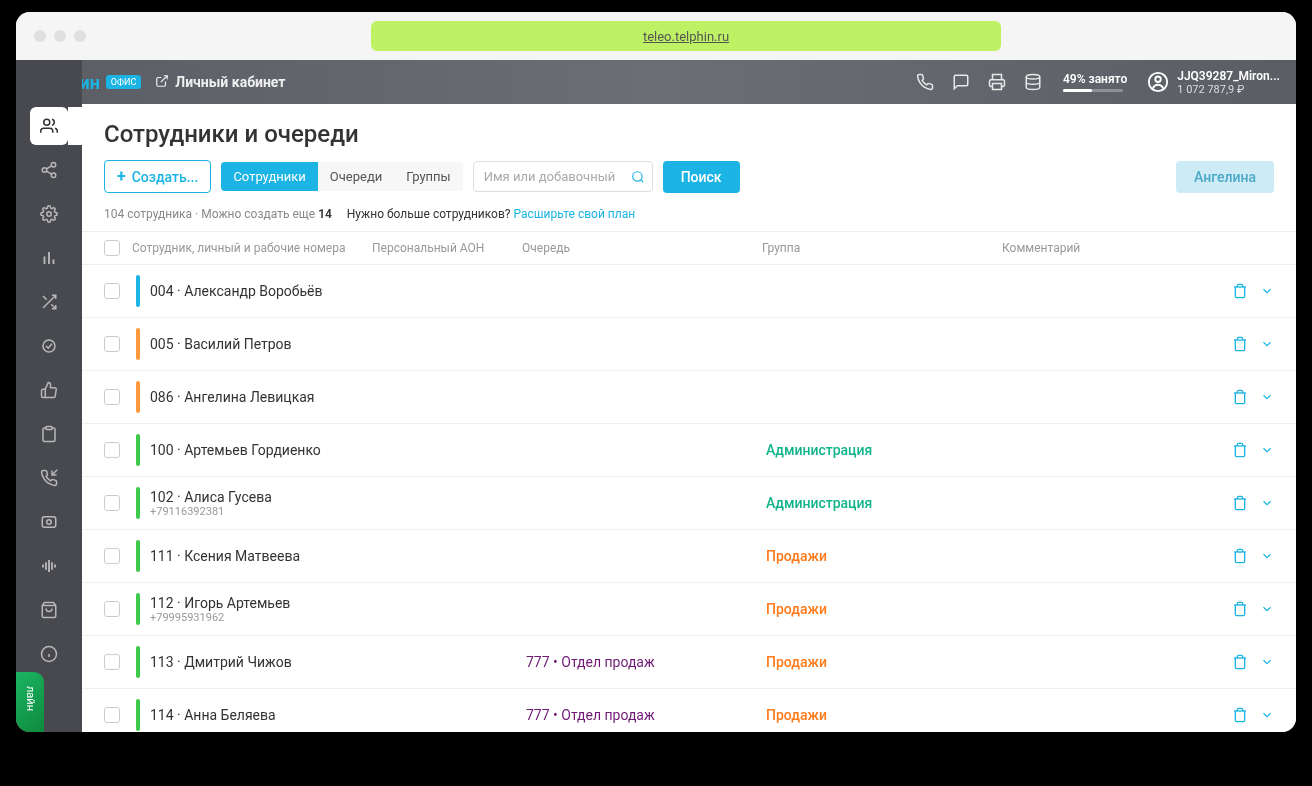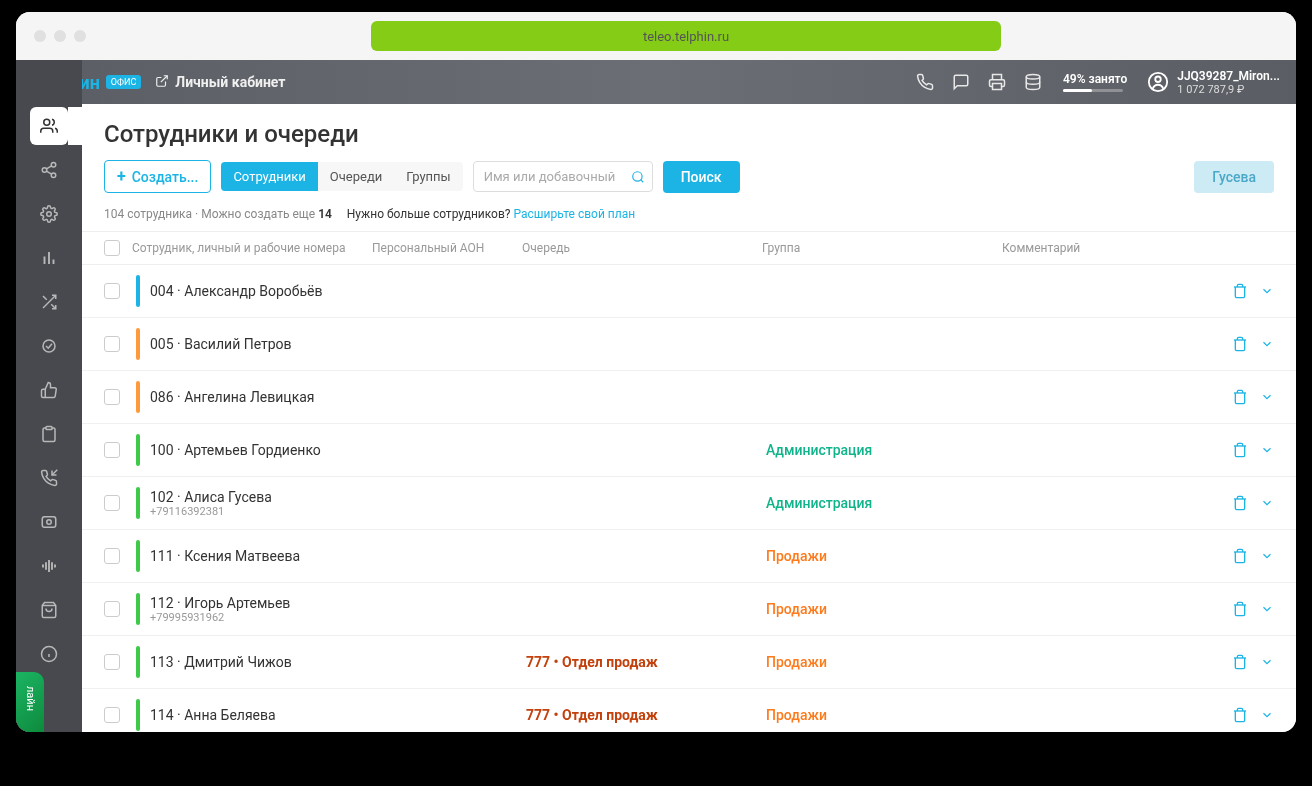--- a/index.html
+++ b/index.html
@@ -1,20 +1,20 @@
 <!DOCTYPE html>
 <html><head>
 <meta charset="utf-8">
 <style>
 * { margin:0; padding:0; box-sizing:border-box; font-family:-apple-system,BlinkMacSystemFont,"Segoe UI",Roboto,sans-serif; }
 body { background:#000; display:flex; justify-content:center; align-items:flex-start; padding:0; }
 .browser-window { width:1280px; height:720px; background:#fff; border-radius:14px; overflow:hidden; box-shadow:0 20px 60px rgba(0,0,0,0.4); position:relative; margin-top:12px; }
 .browser-chrome { height:48px; background:#f5f5f5; display:flex; align-items:center; padding:0 18px; gap:8px; }
 .traffic-dot { width:12px; height:12px; border-radius:50%; background:#e0e0e0; }
-.url-bar { flex:1; max-width:630px; margin:8px auto; height:30px; background:#84cc16; border-radius:6px; display:flex; align-items:center; justify-content:center; font-size:13px; color:#555; }
+.url-bar { flex:1; max-width:630px; margin:8px auto; height:30px; background:#bef264; border-radius:6px; display:flex; align-items:center; justify-content:center; font-size:13px; color:#555;text-decoration:underline; }
 .app { display:flex; height:calc(100% - 48px); }
 .topbar { position:absolute; top:48px; left:0; right:0; height:44px; background:linear-gradient(to right,#5a5d63,#6b6e74,#5a5d63); display:flex; align-items:center; padding:0 16px; color:#fff; z-index:5; }
 .logo { font-weight:700; font-size:18px; display:flex; align-items:center; gap:4px; }
 .logo .tel { color:#ff7a1a; }
 .logo .fin { color:#1bb4e4; }
 .logo-badge { background:#1bb4e4; color:#fff; font-size:9px; font-weight:400; padding:2px 5px; border-radius:3px; margin-left:2px; }
 .cabinet { display:flex; align-items:flex-start; gap:6px; margin-left:14px; font-size:14px; font-weight:700; color:#f0f0f0; }
 .topbar-spacer { flex:1; }
 .topbar-icon { width:36px; height:36px; display:flex; align-items:center; justify-content:center; cursor:pointer; color:#e8e8e8; }
 .topbar-status { display:flex; flex-direction:column; margin:0 12px; font-size:12px; }
@@ -57,21 +57,21 @@
 .rows { flex:1; overflow-y:auto; }
 .row { display:flex; align-items:center; padding:10px 22px; border-bottom:1px solid #f0f0f0; font-size:14px; color:#333; }
 .row .bar { width:4px; height:32px; border-radius:2px; margin:0 10px 0 4px; }
 .bar.cyan { background:#1bb4e4; }
 .bar.orange { background:#ff9a3c; }
 .bar.green { background:#3fc94b; }
 .row-main { width:226px; display:flex; flex-direction:column; }
 .row-name { color:#333; }
 .row-sub { font-size:11px; color:#999; }
 .row-aon { width:150px; }
-.row-queue { width:240px; color:#c2410c;font-weight:bold; }
+.row-queue { width:240px; color:#701a75; }
 .row-group { width:240px; font-weight:500; }
 .row-group.admin { color:#0fb48a; }
 .row-group.sales { color:#ff7a1a; }
 .row-comment { flex:1; }
 .row-actions { width:70px; display:flex; align-items:center; gap:12px; justify-content:flex-end; }
 .ico-trash, .ico-chev { color:#1bb4e4; cursor:pointer; }
 svg { display:block; }
 </style>
 </head>
 <body>
@@ -254,21 +254,21 @@
           <input class="search-input" placeholder="Имя или добавочный" style="">
           <span class="search-ico">
               <svg width="14" height="14" viewBox="0 0 24 24" fill="none" stroke="currentColor" stroke-width="2">
                 <circle cx="11" cy="11" r="8"></circle>
                 <line x1="21" y1="21" x2="16.65" y2="16.65"></line>
               </svg>
             </span>
         </div>
         <button class="btn-search">Поиск</button>
         <div class="toolbar-spacer"></div>
-        <button class="btn-delete">Гусева</button>
+        <button class="btn-delete">Ангелина</button>
       </div>
 
       <div class="meta-row">
         <span>104 сотрудника</span><span> · </span><span>Можно создать еще </span><span class="bold">14</span>
         &nbsp;&nbsp;&nbsp;
         <span style="color:#333">Нужно больше сотрудников? </span><span class="link">Расширьте свой план</span>
       </div>
 
       <div class="table-head">
         <div class="th-check">

